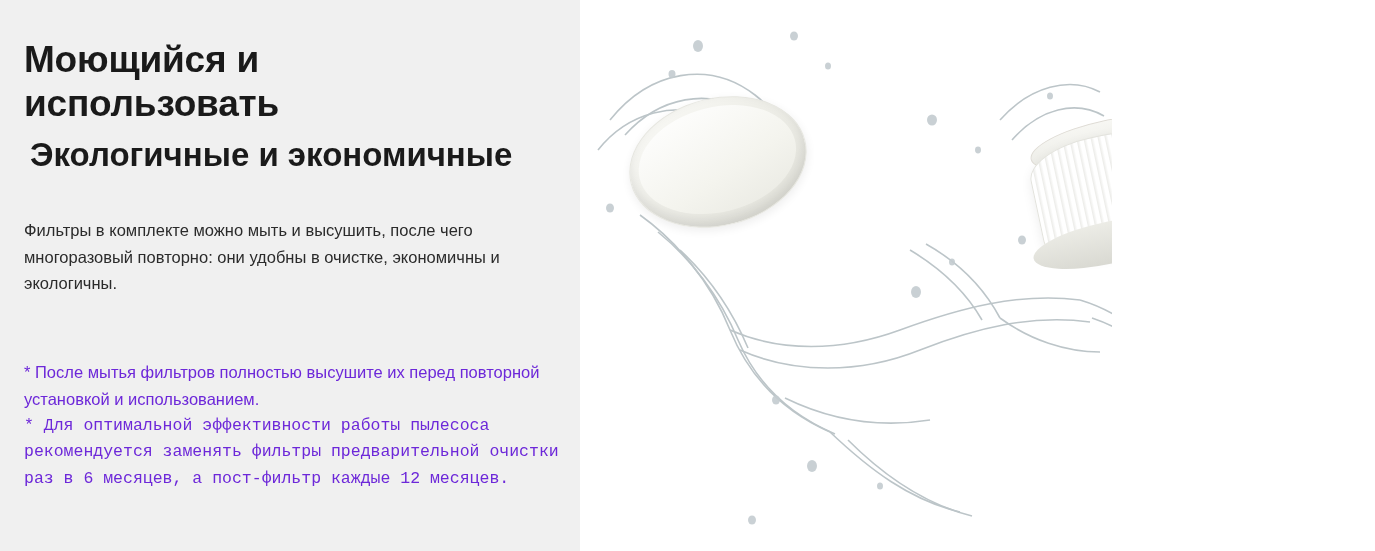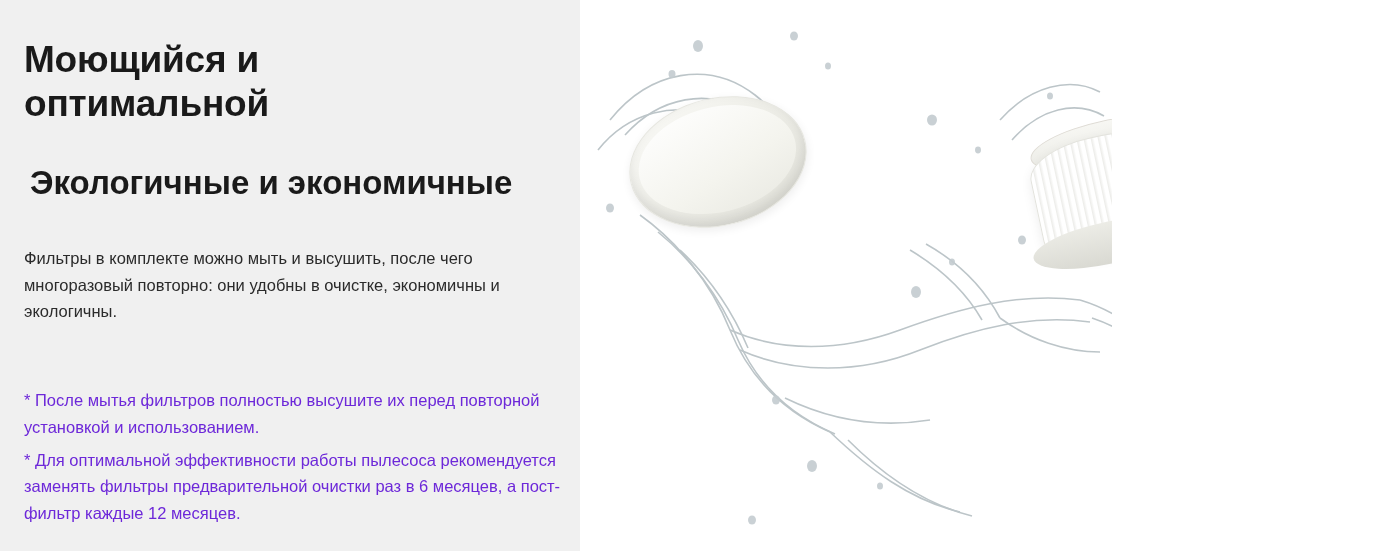--- a/index.html
+++ b/index.html
@@ -37,38 +37,38 @@
     line-height: 1.18;
     color: #1a1a1a;
     letter-spacing: -0.2px;
     max-width: 640px;
   }
   .headline-line2 {
     font-size: 33px;
     font-weight: bold;
     line-height: 1.2;
     color: #1a1a1a;
-    margin-top: 38px;
+    margin-top: 10px;
     padding-left: 6px;
   }
   .body-text {
     margin-top: 42px;
     font-size: 16.5px;
     line-height: 1.62;
     color: #2b2b2b;
     max-width: 585px;
   }
   .notes {
     margin-top: 62px;
     font-size: 16.5px;
     line-height: 1.62;
     color: #6d28d9;
     max-width: 648px;
   }
-  .notes p + p { margin-top: 6px; }
+  .notes p + p { margin-top: 0px; font-family: Liberation Mono, monospace; }
 
   
   .art { position: absolute; inset: 0; }
   .disc {
     position: absolute;
     left: 48px;
     top: 98px;
     width: 180px;
     height: 128px;
     border-radius: 50%;
@@ -121,21 +121,21 @@
   svg.splash { position: absolute; inset: 0; width: 661px; height: 551px; }
 </style>
 </head>
 <body>
 
 <div class="page">
 
   <div class="left-panel">
     <h1 class="headline">
       <span>Моющийся и</span><br>
-      <span>оптимальной</span>
+      <span>использовать</span>
     </h1>
     <h2 class="headline-line2">Экологичные и экономичные</h2>
 
     <p class="body-text">Фильтры в комплекте можно мыть и высушить, после чего многоразовый повторно: они удобны в очистке, экономичны и экологичны.</p>
 
     <div class="notes">
       <p>* После мытья фильтров полностью высушите их перед повторной установкой и использованием.</p>
       <p>* Для оптимальной эффективности работы пылесоса рекомендуется заменять фильтры предварительной очистки раз в 6 месяцев, а пост-фильтр каждые 12 месяцев.</p>
     </div>
   </div>

